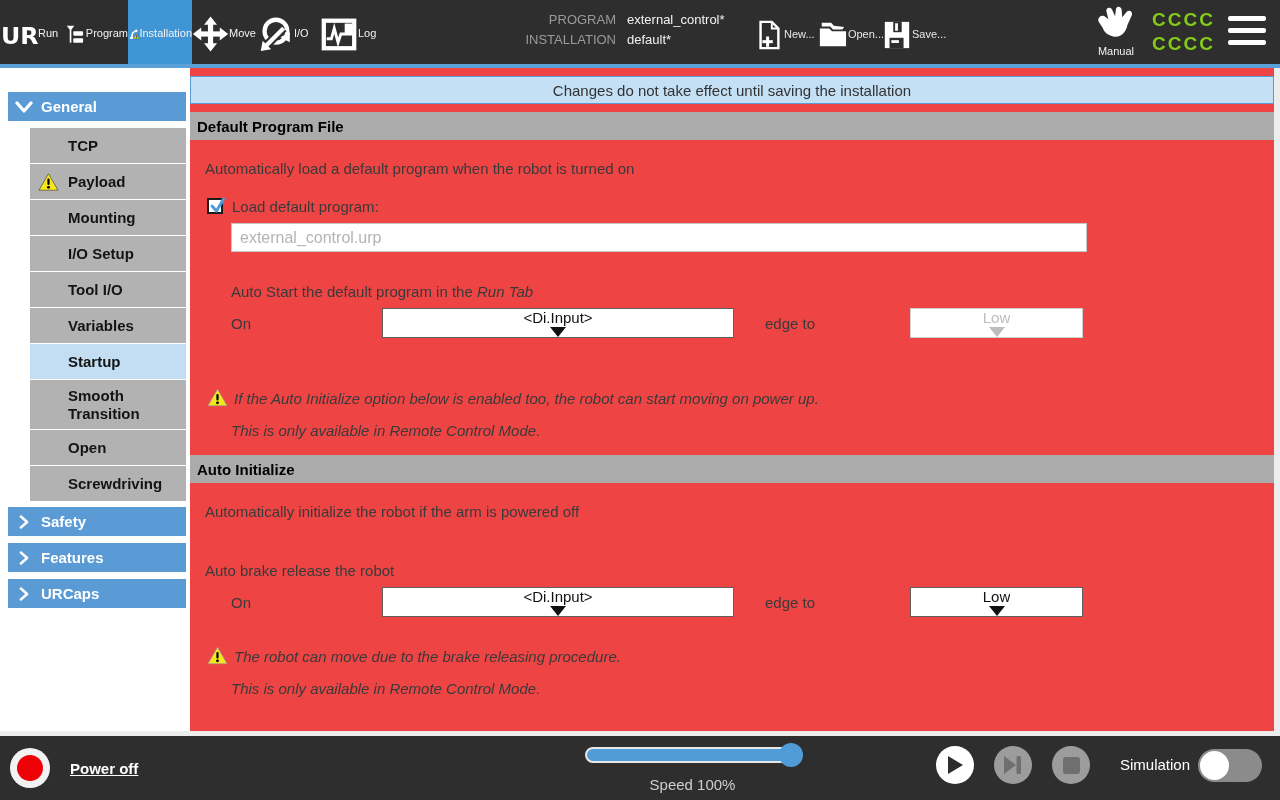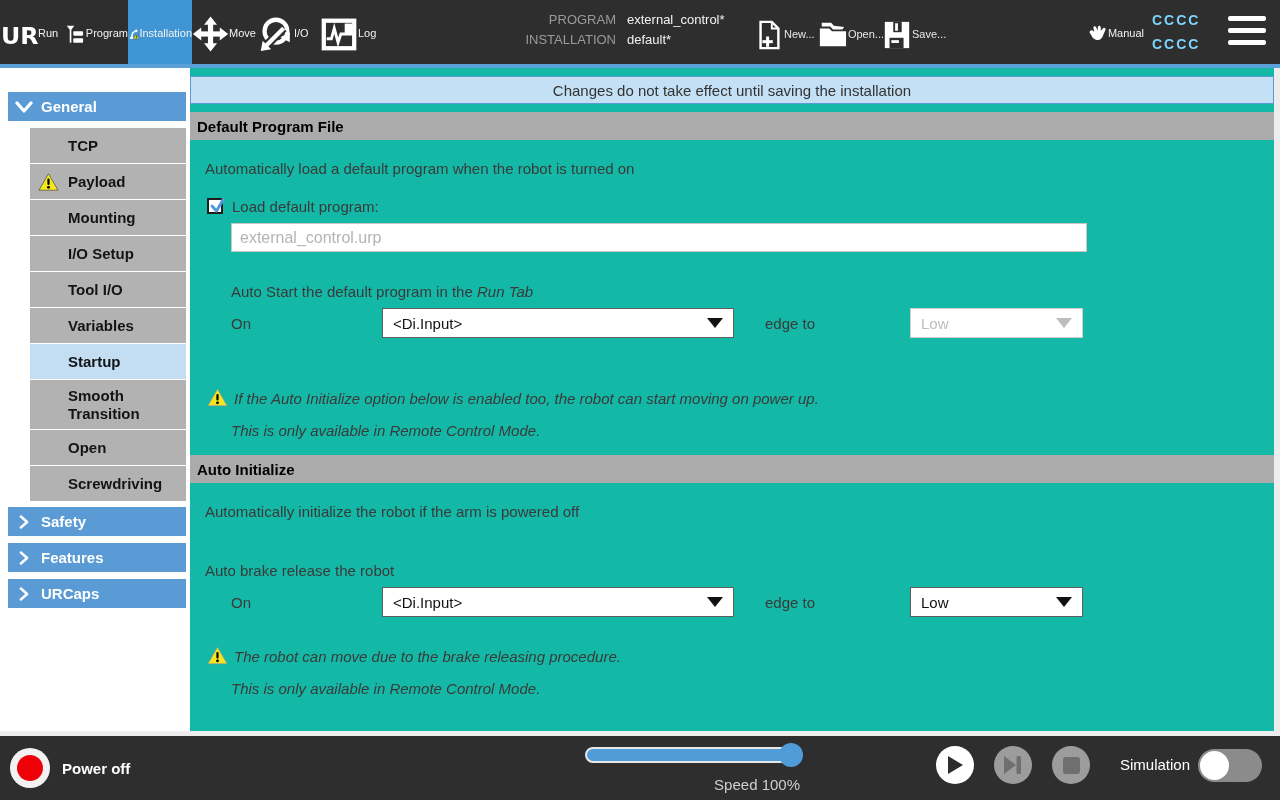--- a/index.html
+++ b/index.html
@@ -15,70 +15,70 @@
   .tab { position:absolute; top:0; width:64px; height:64px; display:flex; align-items:center; justify-content:flex-start; cursor:pointer; }
   .tab.active { background:#4095d5; }
   .tab .ticon { width:38px; height:40px; margin-top:4px; }
   .tab .tlabel { font-size:11px; color:#f2f2f2; line-height:12px; margin-top:2px; }
   .doc-info { position:absolute; left:520px; top:12px; display:grid; grid-template-columns:96px auto; column-gap:11px; row-gap:5px; font-size:13px; }
   .doc-info .lab { color:#9a9a9a; text-align:right; }
   .doc-info .val { color:#f2f2f2; }
   .filebtn { position:absolute; top:0; width:66px; height:64px; display:flex; flex-direction:row; align-items:center; cursor:pointer; }
   .filebtn .ficon { width:30px; height:34px; margin-top:6px; }
   .filebtn .flabel { font-size:11px; color:#e8e8e8; margin-top:3px; }
-  .manual-btn { position:absolute; left:1088px; top:0; width:56px; height:64px; display:flex; flex-direction:row; align-items:center; cursor:pointer; }
+  .manual-btn { position:absolute; left:1088px; top:0; width:56px; height:64px; display:flex; flex-direction:column; align-items:center; cursor:pointer; }
   .manual-btn .micon { width:42px; height:40px; margin-top:4px; }
   .manual-btn .mlabel { font-size:11px; color:#f2f2f2; margin-top:1px; }
-  .logo-block { position:absolute; left:1152px; top:8px; color:#7dd3fc; font-weight:bold; font-size:14px; letter-spacing:2px; line-height:24px; }
+  .logo-block { position:absolute; left:1152px; top:8px; color:#84cc16; font-weight:bold; font-size:19px; letter-spacing:2px; line-height:24px; }
   .hamburger { position:absolute; left:1228px; top:16px; width:38px; height:34px; cursor:pointer; }
   .hamburger span { display:block; width:38px; height:5px; border-radius:2px; background:#fff; margin-bottom:7px; }
 
   
   .sidebar { position:absolute; left:0; top:68px; width:190px; height:663px; background:#fff; }
   .side-header { position:relative; margin:0 4px 7px 8px; width:178px; height:29px; background:#5b9bd5; color:#fff;
     font-weight:bold; font-size:15px; display:flex; align-items:center; cursor:pointer; }
   .side-header .chev { width:18px; height:14px; margin:0 8px 0 7px; flex:0 0 auto; }
   .side-header:first-child { margin-top:8px; }
   .side-items { margin-left:30px; width:156px; }
   .side-item { position:relative; width:156px; background:#b2b2b2; margin-bottom:1px; display:flex; align-items:center;
     font-weight:bold; font-size:15px; color:#141414; padding-left:38px; height:35px; cursor:pointer; line-height:18px; }
   .side-item.double { height:49px; }
   .side-item.selected { background:#c3ddf2; }
   .side-item .warn { position:absolute; left:8px; top:50%; transform:translateY(-50%); width:21px; height:19px; }
 
   
-  .content { position:absolute; left:190px; top:68px; width:1084px; height:663px; background:#14b8a6; }
+  .content { position:absolute; left:190px; top:68px; width:1084px; height:663px; background:#ef4444; }
   .notice { position:absolute; left:0; top:8px; width:1084px; height:28px; background:#c3e0f5; border:1px solid #5b9bd5;
     display:flex; align-items:center; justify-content:center; font-size:15px; color:#333; }
   .sec-header { position:absolute; left:0; width:1084px; height:28px; background:#ababab; display:flex; align-items:center;
     padding-left:7px; font-weight:bold; font-size:15px; color:#000; }
   .btext { position:absolute; font-size:15px; color:#3a3a3a; white-space:nowrap; }
   .checkbox { position:absolute; left:17px; top:130px; width:16px; height:16px; background:#fff; border:2px solid #1c1c1c; cursor:pointer; }
   .checkbox svg { position:absolute; left:0px; top:-4px; width:17px; height:19px; }
   .tinput { position:absolute; left:41px; top:155px; width:856px; height:29px; border:1px solid #c6c6c6; background:#fff;
     font-family:"Liberation Sans",sans-serif; font-size:16px; color:#3a3a3a; padding:0 8px; outline:none; }
   .tinput::placeholder { color:#b4b4b4; opacity:1; }
   .dd { position:absolute; height:30px; background:#fff; border:1px solid #5e5e5e; display:flex; align-items:center;
-    padding:0 10px; font-size:15px; color:#111; cursor:pointer; }
+    padding:0 10px; font-size:15px; color:#111; cursor:pointer;flex-direction:column; }
   .dd .dd-text { flex:1 1 auto; overflow:hidden; }
   .dd .dd-arrow { width:0; height:0; border-left:8px solid transparent; border-right:8px solid transparent; border-top:10px solid #111; flex:0 0 auto; }
   .dd.disabled { border-color:#cfcfcf; color:#bdbdbd; cursor:default; }
   .dd.disabled .dd-arrow { border-top-color:#bdbdbd; }
   .warn-ic { position:absolute; width:21px; height:19px; }
   .it { font-style:italic; }
 
   
   .footer { position:absolute; left:0; top:736px; width:1280px; height:64px; background:#2e2e2e; }
   .power { position:absolute; left:10px; top:12px; display:flex; align-items:center; cursor:pointer; }
   .power-outer { width:40px; height:40px; border-radius:50%; background:#f2f2f2; display:flex; align-items:center; justify-content:center; }
   .power-inner { width:26px; height:26px; border-radius:50%; background:#ee0007; }
-  .power-label { color:#fff; font-weight:bold; font-size:15px; margin-left:12px; }
+  .power-label { color:#fff; font-weight:bold; font-size:15px; margin-left:20px;text-decoration:underline; }
   .slider { position:absolute; left:585px; top:11px; width:215px; height:16px; border:2px solid #e8e8e8; border-radius:9px; background:#4f9cd8; cursor:pointer; }
   .slider-thumb { position:absolute; left:192px; top:-6px; width:24px; height:24px; border-radius:50%; background:#4f9cd8; cursor:pointer; }
-  .speed-label { position:absolute; left:585px; top:40px; width:215px; text-align:right; color:#cfcfcf; font-size:15px; }
+  .speed-label { position:absolute; left:585px; top:40px; width:215px; text-align:center; color:#cfcfcf; font-size:15px; }
   .cbtn { position:absolute; top:10px; width:38px; height:38px; border-radius:50%; display:flex; align-items:center; justify-content:center; cursor:pointer; }
   .cbtn.play { left:936px; background:#fff; }
   .cbtn.dis { background:#9c9c9c; cursor:default; }
   .cbtn.step { left:994px; }
   .cbtn.stop { left:1052px; }
   .sim-label { position:absolute; left:1100px; top:20px; width:90px; text-align:right; color:#fff; font-size:15px; }
   .toggle { position:absolute; left:1198px; top:13px; width:64px; height:33px; border-radius:17px; background:#8b8b8b; cursor:pointer; }
   .toggle-knob { position:absolute; left:2px; top:2px; width:29px; height:29px; border-radius:50%; background:#fff; }
 </style>
 </head>

